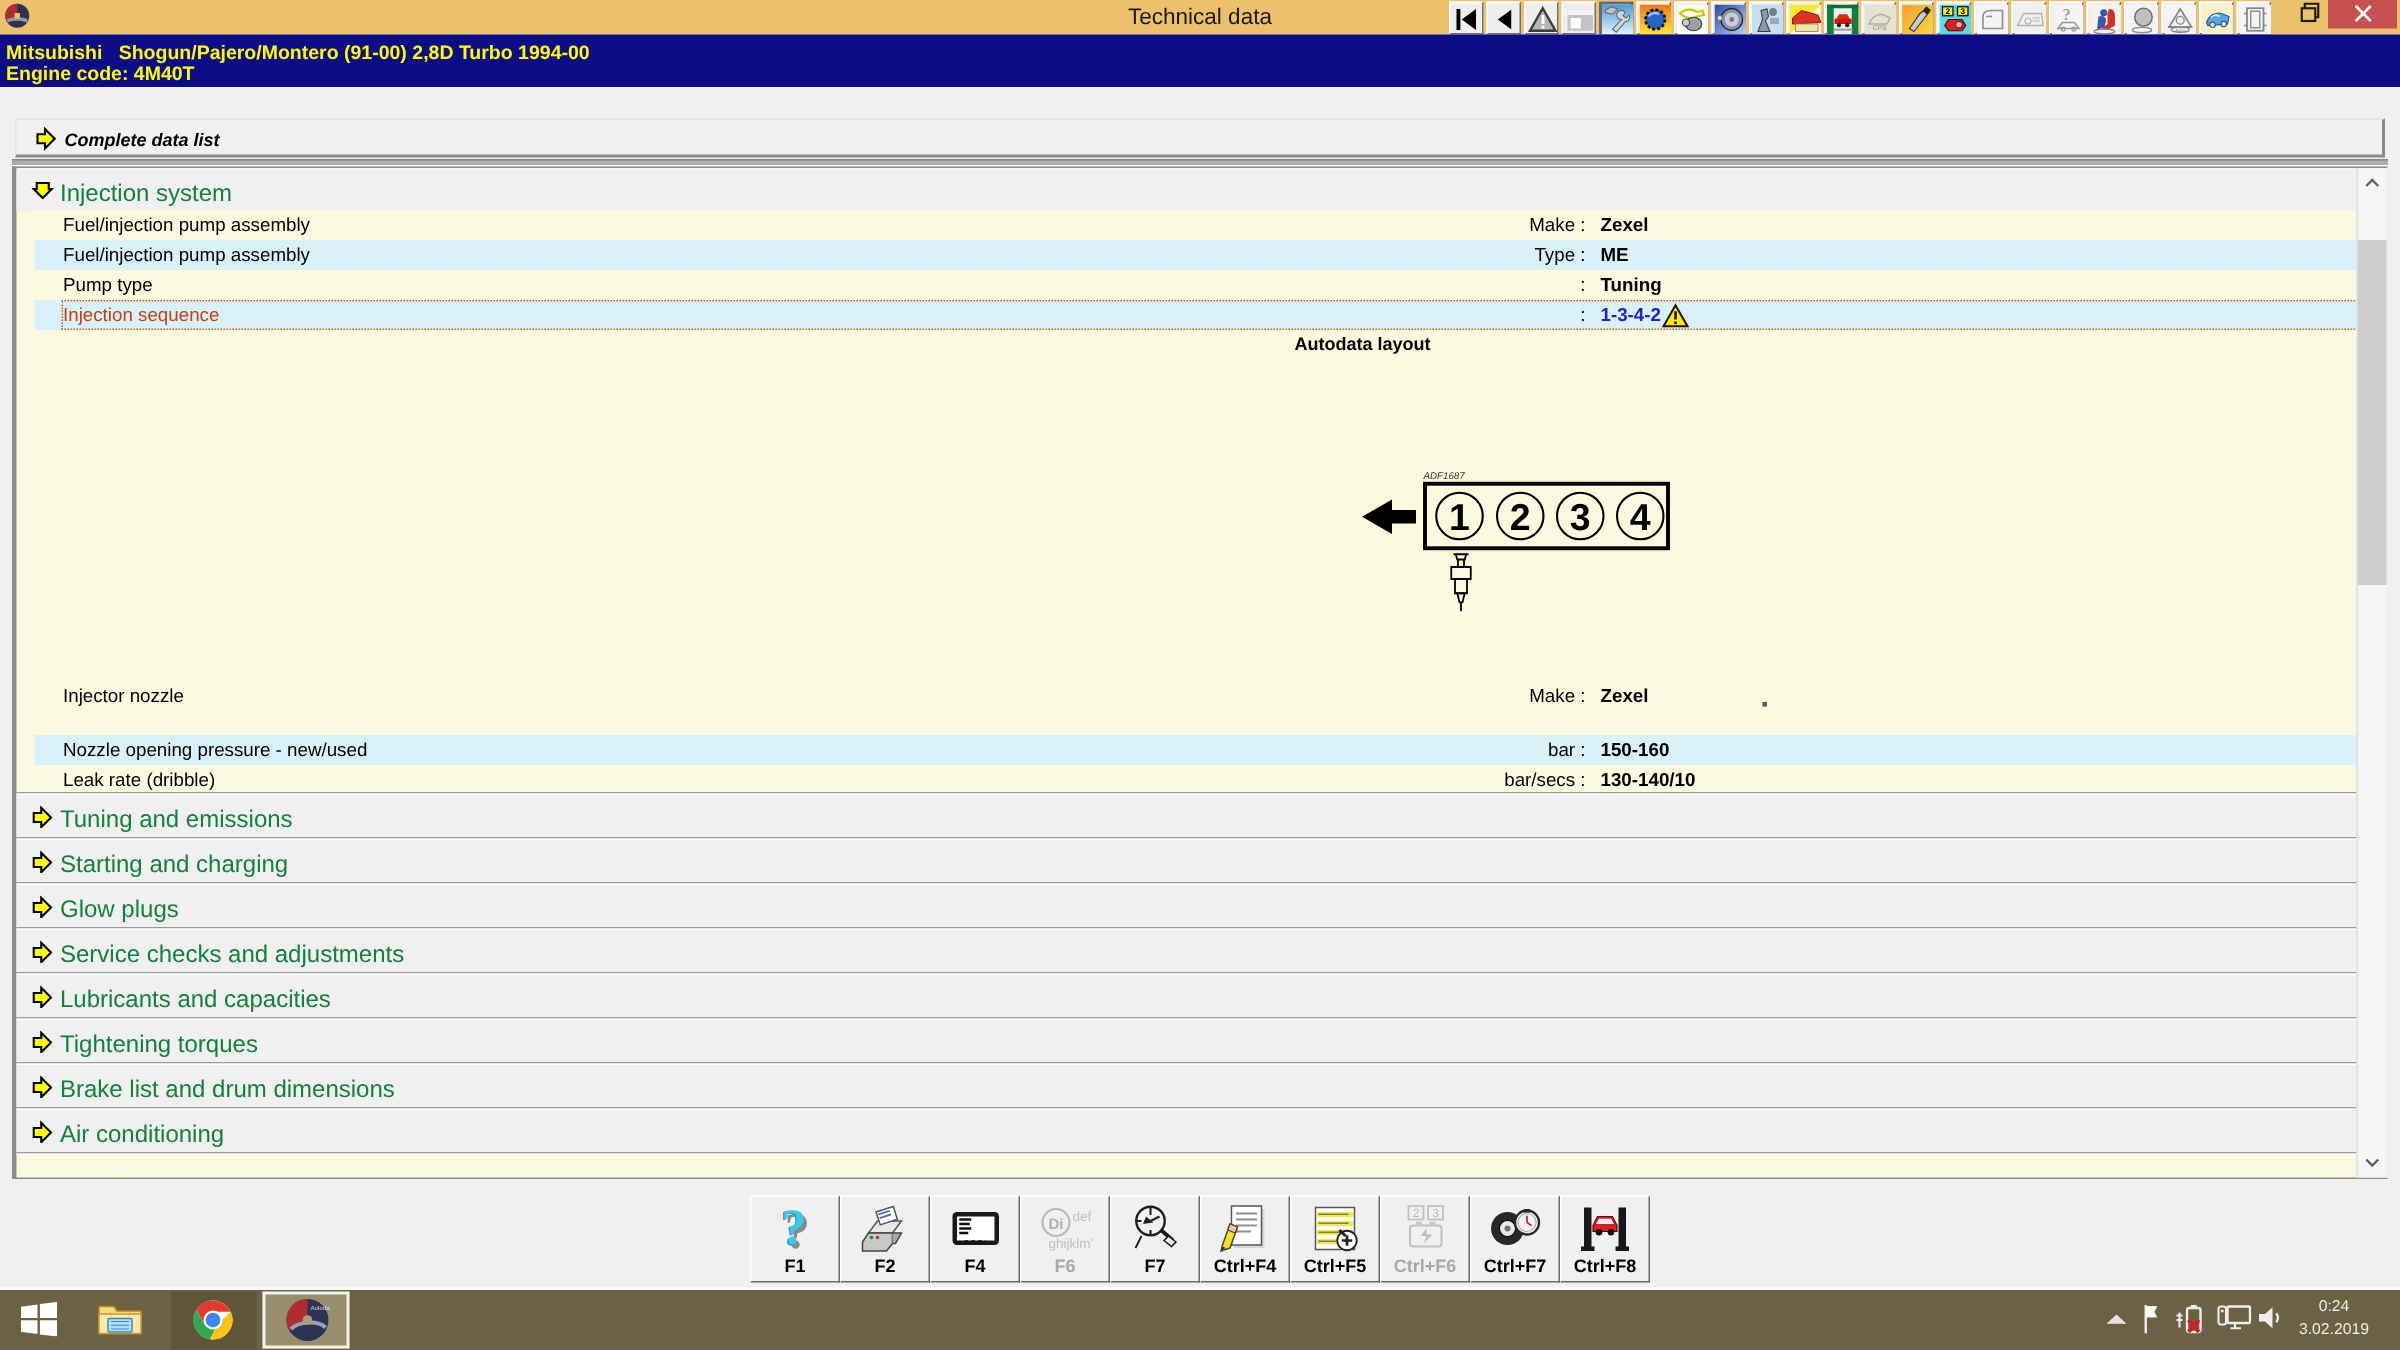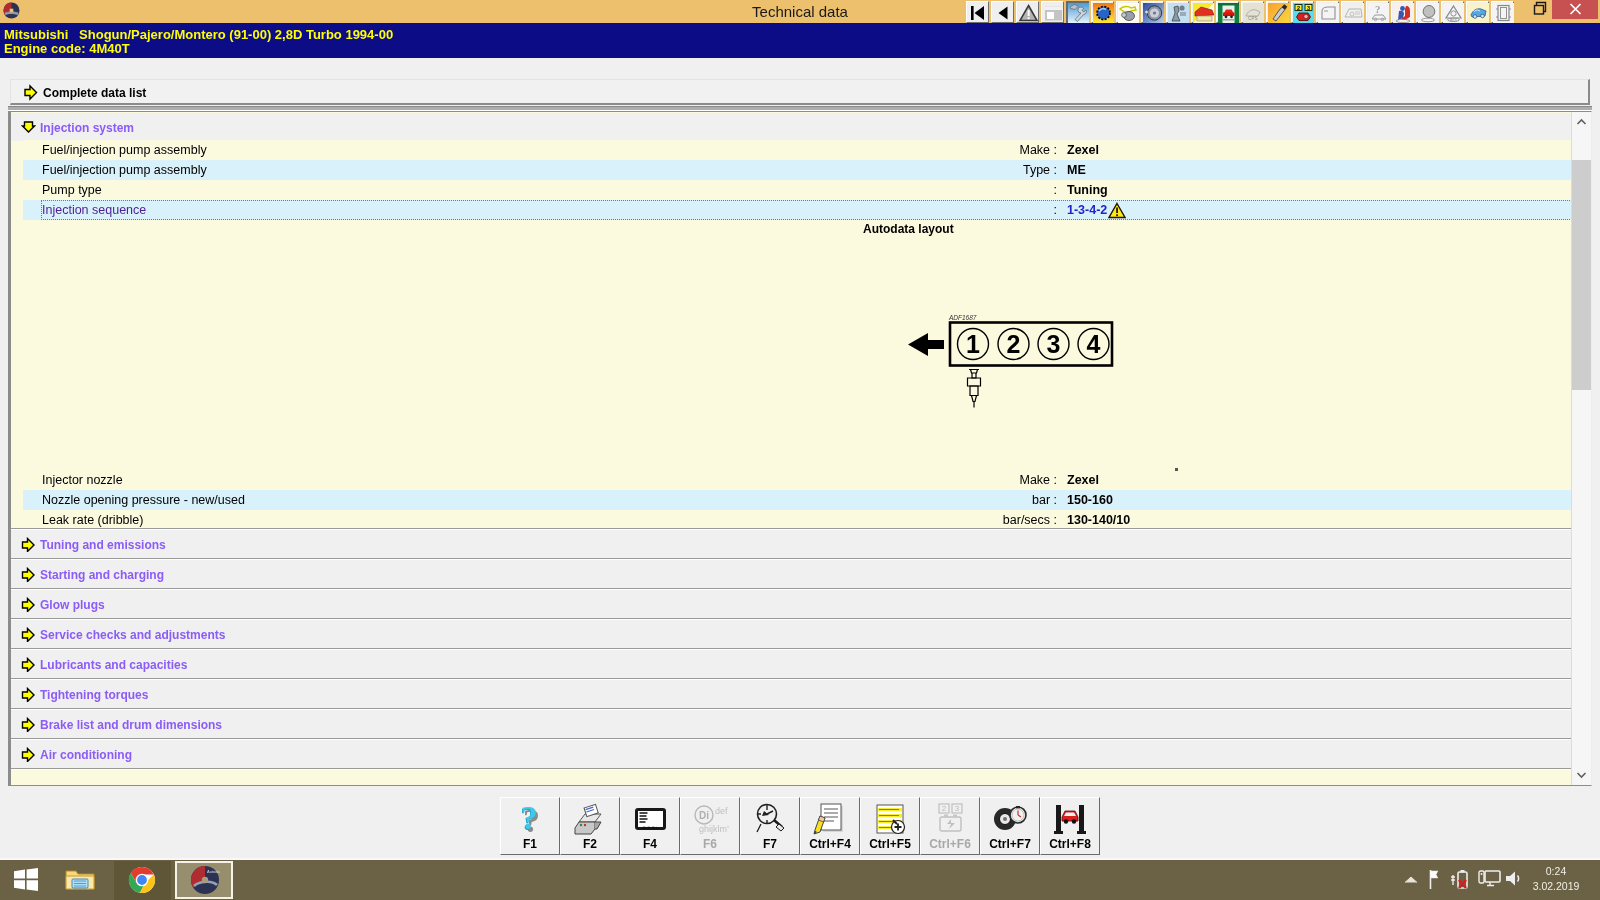--- a/index.html
+++ b/index.html
@@ -15,28 +15,28 @@
 .tbtn.sel { border:2px solid #6a6a6a; background:#dfeaf2; }
 #restorebtn { left:1526px; top:0px; width:26px; height:19px; }
 #closebtn { left:1552px; top:0px; width:46px; height:19px; background:#c75050; color:#fff; text-align:center; font-size:13px; line-height:18px; }
 
 
 #navy { left:0; top:23px; width:1600px; height:35px; background:#0c0c87; color:#ffff00; font-weight:bold; font-size:13px; }
 #navy .l1 { position:absolute; left:4px; top:4px; }
 #navy .l2 { position:absolute; left:4px; top:18px; }
 
 
-#cdl { left:10px; top:79px; width:1580px; height:26px; background:#f1f1f1; border-top:1px solid #e3e3e3; border-left:1px solid #e3e3e3; border-right:2px solid #8a8a8a; border-bottom:2px solid #8a8a8a; }
+#cdl { left:10px; top:79px; width:1580px; height:26px; background:#f1f1f1; border-top:1px solid #e3e3e3; border-left:1px solid #e3e3e3; border-right:2px solid #8a8a8a; border-bottom:2px solid #8a8a8a;font-style:italic; }
 #cdl .txt { position:absolute; left:32px; top:6px; font-weight:bold; font-size:12px; color:#000; }
 #groove { left:8px; top:106px; width:1584px; height:5px; background:#adadad; border-top:1px solid #888; border-bottom:1px solid #fff; }
 
 
 #panel { left:8px; top:111px; width:1584px; height:675px; background:#fcfade; border-left:3px solid #8c8c8c; border-top:1px solid #8c8c8c; border-right:1px solid #ececec; border-bottom:1px solid #8c8c8c; }
 .sechdr { position:absolute; left:0px; width:1560px; height:28px; background:#f0f0f0; }
-.sechdr .txt { position:absolute; left:29px; top:8px; font-weight:bold; font-size:12px; color:#8b5cf6; }
+.sechdr .txt { position:absolute; left:29px; top:8px; font-weight:normal; font-size:16px; color:#15803d; }
 .row { position:absolute; left:0px; width:1560px; height:20px; font-size:12.5px; color:#000;margin-left:12px; }
 .row .lbl { position:absolute; left:19px; top:3px; }
 .row .key { position:absolute; left:834px; width:200px; top:3px; text-align:right; }
 .row .val { position:absolute; left:1044px; top:3px; font-weight:bold; }
 .yellow { background:#fcfade; }
 .cyan { background:#d9f1fb; }
 .hdrline { position:absolute; left:0px; width:1560px; height:0px; border-top:1px solid #9a9a9a; border-bottom:1px solid #ffffff; }
 
 
 #sbar { left:1571px; top:112px; width:20px; height:673px; background:#f6f6f6; border-left:1px solid #dcdcdc; }
@@ -268,21 +268,21 @@
           <div class="key">Type :</div>
           <div class="val">ME</div>
         </div>
 <div class="row yellow" style="top:68px;">
           <div class="lbl">Pump type</div>
           <div class="key">:</div>
           <div class="val">Tuning</div>
         </div>
 <div class="row cyan" style="top:88px;">
           <div style="position:absolute;left:18px;top:0px;width:1541px;height:20px;border:1px dotted #d95c00;"></div>
-          <div class="lbl" style="color:#4c1d95">Injection sequence</div>
+          <div class="lbl" style="color:#c2410c">Injection sequence</div>
           <div class="key">:</div>
           <div class="val" style="color:#2222cc">1-3-4-2</div>
         </div>
 <svg class="abs" style="left:1097px; top:90px" width="18" height="17">
           <path d="M9 1.5 L17 15.5 H1 Z" fill="#ffe818" stroke="#201800" stroke-width="1.4"></path>
           <rect x="8.2" y="5.5" width="1.7" height="5.5" fill="#181000"></rect>
           <rect x="8.2" y="12.3" width="1.7" height="1.8" fill="#181000"></rect>
         </svg>
 <div class="abs" style="top:110px; left:852px; font-weight:bold; font-size:12px;">Autodata layout</div>
 <svg class="abs" style="left:886px; top:194px" width="240" height="112" viewBox="0 0 240 112">
@@ -298,21 +298,21 @@
           <text x="196.5" y="47" font-size="25" font-weight="bold" text-anchor="middle" font-family="Liberation Sans" fill="#000">4</text>
           <path d="M11 38.5 L31 27 L31 34 L47 34 L47 43 L31 43 L31 50 Z" fill="#000"></path>
           <g stroke="#000" stroke-width="1.2" fill="none">
             <path d="M72 63.5 h10 M73.5 63.5 l1 3.5 h5 l1 -3.5 M75 67 v5 h4 v-5"></path>
             <path d="M70.5 72 h13 v8 h-13 z"></path>
             <path d="M73 80 h8 v9.5 h-8 z"></path>
             <path d="M74.5 89.5 h5 l-1.5 6 h-2 z"></path>
             <path d="M77 95.5 v6"></path>
           </g>
         </svg>
-<div class="row yellow" style="top:358px;">
+<div class="row yellow" style="top:342px;">
           <div class="lbl">Injector nozzle</div>
           <div class="key">Make :</div>
           <div class="val">Zexel</div>
         </div>
 <div class="row cyan" style="top:378px;">
           <div class="lbl">Nozzle opening pressure - new/used</div>
           <div class="key">bar :</div>
           <div class="val">150-160</div>
         </div>
 <div class="row yellow" style="top:398px;">

